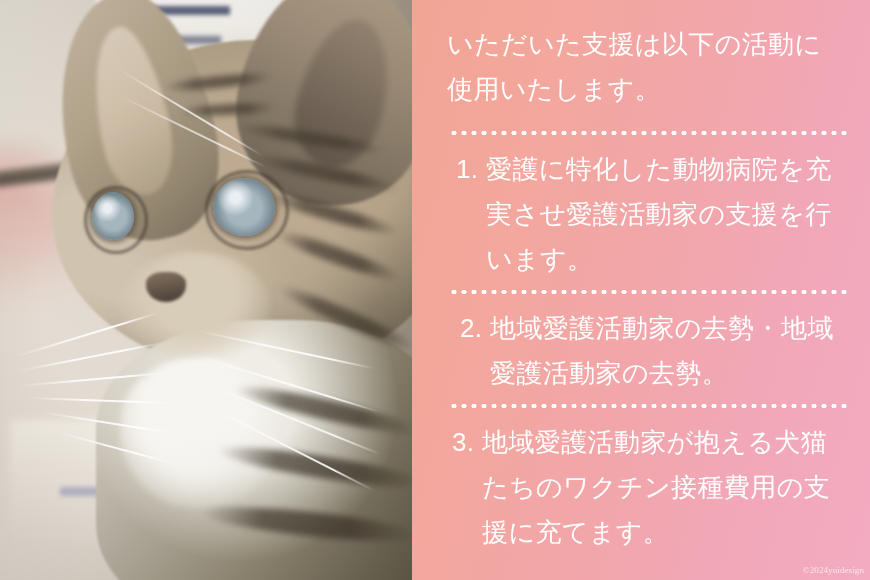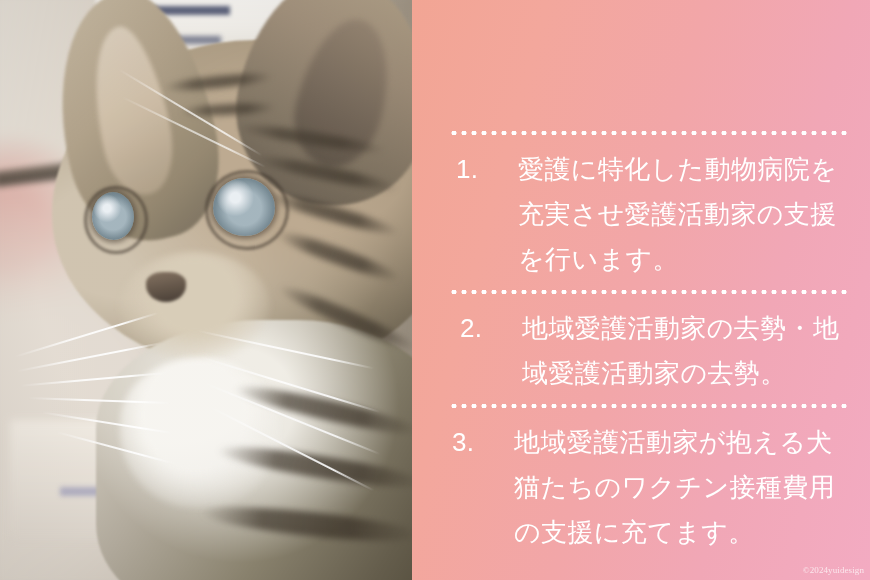--- a/index.html
+++ b/index.html
@@ -305,21 +305,20 @@
     font-weight: 500;
     letter-spacing: .4px;
   }
   .item .num {
     flex: 0 0 auto;
     width: 30px;
     text-align: left;
   }
   .item .body {
     flex: 1 1 auto;
-    margin-left: 32px;
   }
   .i1 { top: 147px; left: 18px; }
   .i2 { top: 306px; left: 22px; }
   .i3 { top: 420px; left: 14px; }
 
   .copyright {
     position: absolute;
     right: 6px;
     bottom: 4px;
     font-size: 9px;
@@ -387,20 +386,22 @@
         <div class="whisker w12"></div>
       </div>
 
       <div class="photo-grain"></div>
     </div>
   </div>
 
   <div class="text-pane">
     <div class="tp-inner">
 
+      <div class="lede">いただいた支援は以下の活動に
+使用いたします。</div>
 
       <div class="divider d1"></div>
 
       <div class="item i1">
         <span class="num">1.</span>
         <span class="body">愛護に特化した動物病院を充実させ愛護活動家の支援を行います。</span>
       </div>
 
       <div class="divider d2"></div>
 

